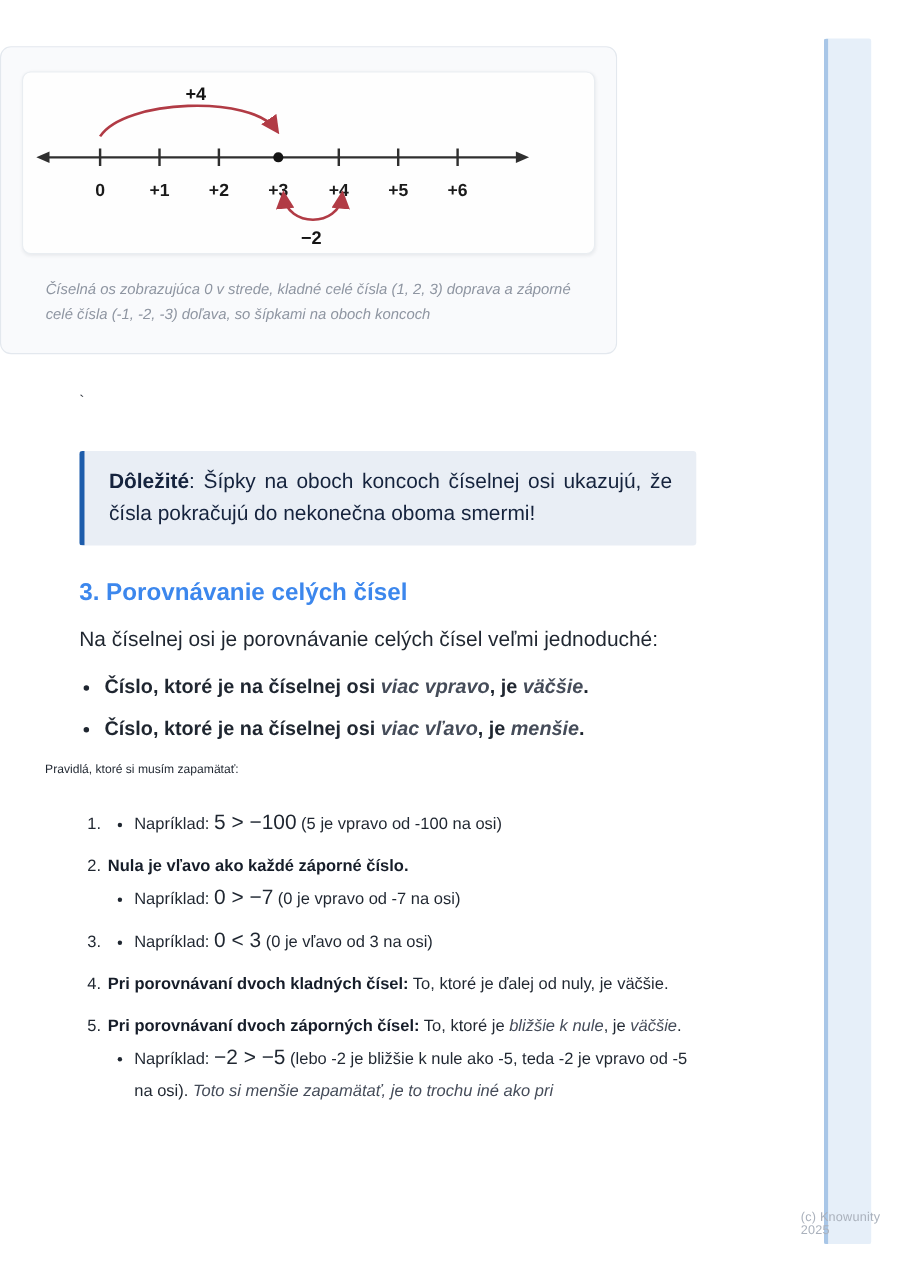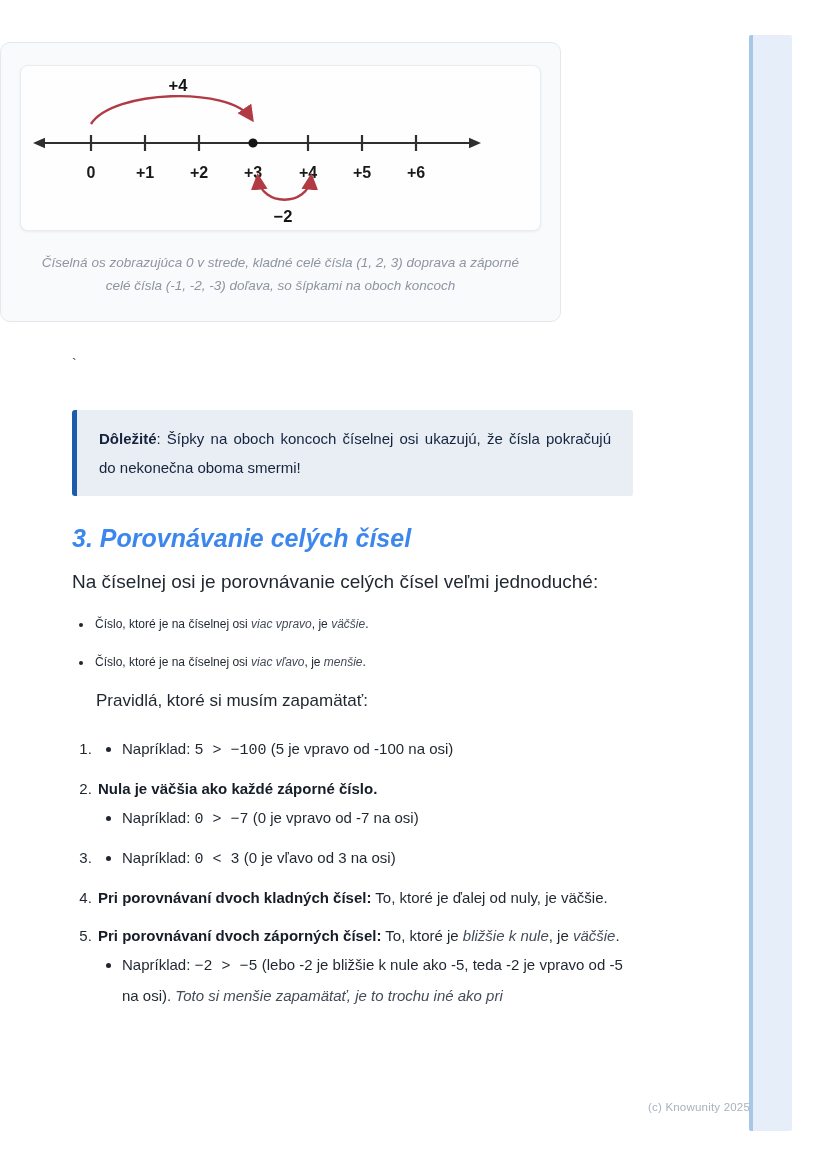--- a/index.html
+++ b/index.html
@@ -11,57 +11,57 @@
   .figure-card{
     margin-top:42px;background:#f9fafc;border:1px solid #e3e8ee;border-radius:10px;
     padding:22px 19px 24px;box-sizing:border-box;width:561px;
   }
   .diagram-panel{
     background:#fefefe;border:1px solid #e9edf1;border-radius:8px;
     box-shadow:0 1px 3px rgba(30,40,60,0.07);width:521px;height:166px;box-sizing:border-box;
   }
   .diagram-panel svg{display:block;}
   .fig-caption{
-    margin:20px auto 0;max-width:478px;text-align:center;
+    margin:20px auto 0;max-width:478px;text-align:left;
     font-style:italic;color:#8e95a1;font-size:13.5px;line-height:23px;
   }
   .stray{margin:34px 0 0 72px;height:16px;font-size:14px;color:#3a3f47;}
   
   .callout{
     margin:38px 0 0 72px;width:561px;box-sizing:border-box;
     background:#e9eef5;border-left:5px solid #1d5cab;border-radius:3px;
-    padding:14px 22px;color:#15233d;font-size:15px;line-height:29px;text-align:justify;
+    padding:14px 22px;color:#15233d;font-size:19px;line-height:29px;text-align:justify;
   }
   .callout .b{font-weight:700;}
   
   h2.section-heading{
-    margin:28px 0 0 72px;font-size:25px;line-height:28px;font-weight:700;color:#3c87ed;font-style:italic;
+    margin:28px 0 0 72px;font-size:22px;line-height:28px;font-weight:700;color:#3c87ed;
   }
   p.intro{margin:18px 0 0 72px;width:561px;font-size:19px;line-height:23px;color:#1f2630;}
   ul.points{
     margin:20px 0 0 72px;padding-left:21px;width:540px;list-style:disc;color:#1f2630;
   }
-  ul.points li{font-size:12px;line-height:23px;margin-bottom:15px;padding-left:2px;}
+  ul.points li{font-size:18px;line-height:23px;margin-bottom:15px;padding-left:2px;font-weight:bold;}
   ul.points em, ol.rules em{font-style:italic;color:#454c59;}
-  p.rules-intro{margin:3px 0 0 96px;width:561px;font-size:17px;line-height:23px;color:#1f2630;}
+  p.rules-intro{margin:3px 0 0 41px;width:561px;font-size:11px;line-height:23px;color:#1f2630;}
   ol.rules{
     margin:22px 0 0 72px;padding-left:24px;width:537px;list-style:decimal;color:#1f2630;
   }
   ol.rules > li{font-size:15px;line-height:29px;margin-bottom:9px;padding-left:2px;}
   ol.rules .b{font-weight:700;color:#161d29;}
   ul.example{list-style:disc;margin:0;padding-left:24px;}
   ul.example li{font-size:15px;line-height:29px;margin:0;padding-left:0;}
-  .math{font-family:Liberation Mono, monospace;font-size:15px;}
+  .math{font-family:Liberation Sans, sans-serif;font-size:19px;}
   
   .scroll-strip{
     position:absolute;left:749px;top:35px;width:43px;height:1096px;box-sizing:border-box;
     background:#e6eff9;border-left:4px solid #a8c6e7;border-radius:2px;
   }
   .watermark{
-    position:absolute;left:648px;top:1101px;z-index:2;
+    position:absolute;left:728px;top:1101px;z-index:2;
     font-size:11.5px;color:#aab1bc;letter-spacing:0.2px;
   }
 </style>
 </head>
 <body>
 
 <div class="figure-card">
   <div class="diagram-panel">
     <svg width="519" height="164" viewBox="0 0 519 164">
       <defs>
@@ -124,21 +124,21 @@
 <p class="rules-intro">Pravidlá, ktoré si musím zapamätať:</p>
 
 <ol class="rules">
   <li>
     <span></span><em></em><span></span><em></em><span></span>
     <ul class="example">
       <li><span>Napríklad: </span><span class="math">5 &gt; −100</span><span> (5 je vpravo od -100 na osi)</span><em></em></li>
     </ul>
   </li>
   <li>
-    <span class="b">Nula je väčšia ako každé záporné číslo.</span><span></span><em></em><span></span><em></em><span></span>
+    <span class="b">Nula je vľavo ako každé záporné číslo.</span><span></span><em></em><span></span><em></em><span></span>
     <ul class="example">
       <li><span>Napríklad: </span><span class="math">0 &gt; −7</span><span> (0 je vpravo od -7 na osi)</span><em></em></li>
     </ul>
   </li>
   <li>
     <span></span><em></em><span></span><em></em><span></span>
     <ul class="example">
       <li><span>Napríklad: </span><span class="math">0 &lt; 3</span><span> (0 je vľavo od 3 na osi)</span><em></em></li>
     </ul>
   </li>

